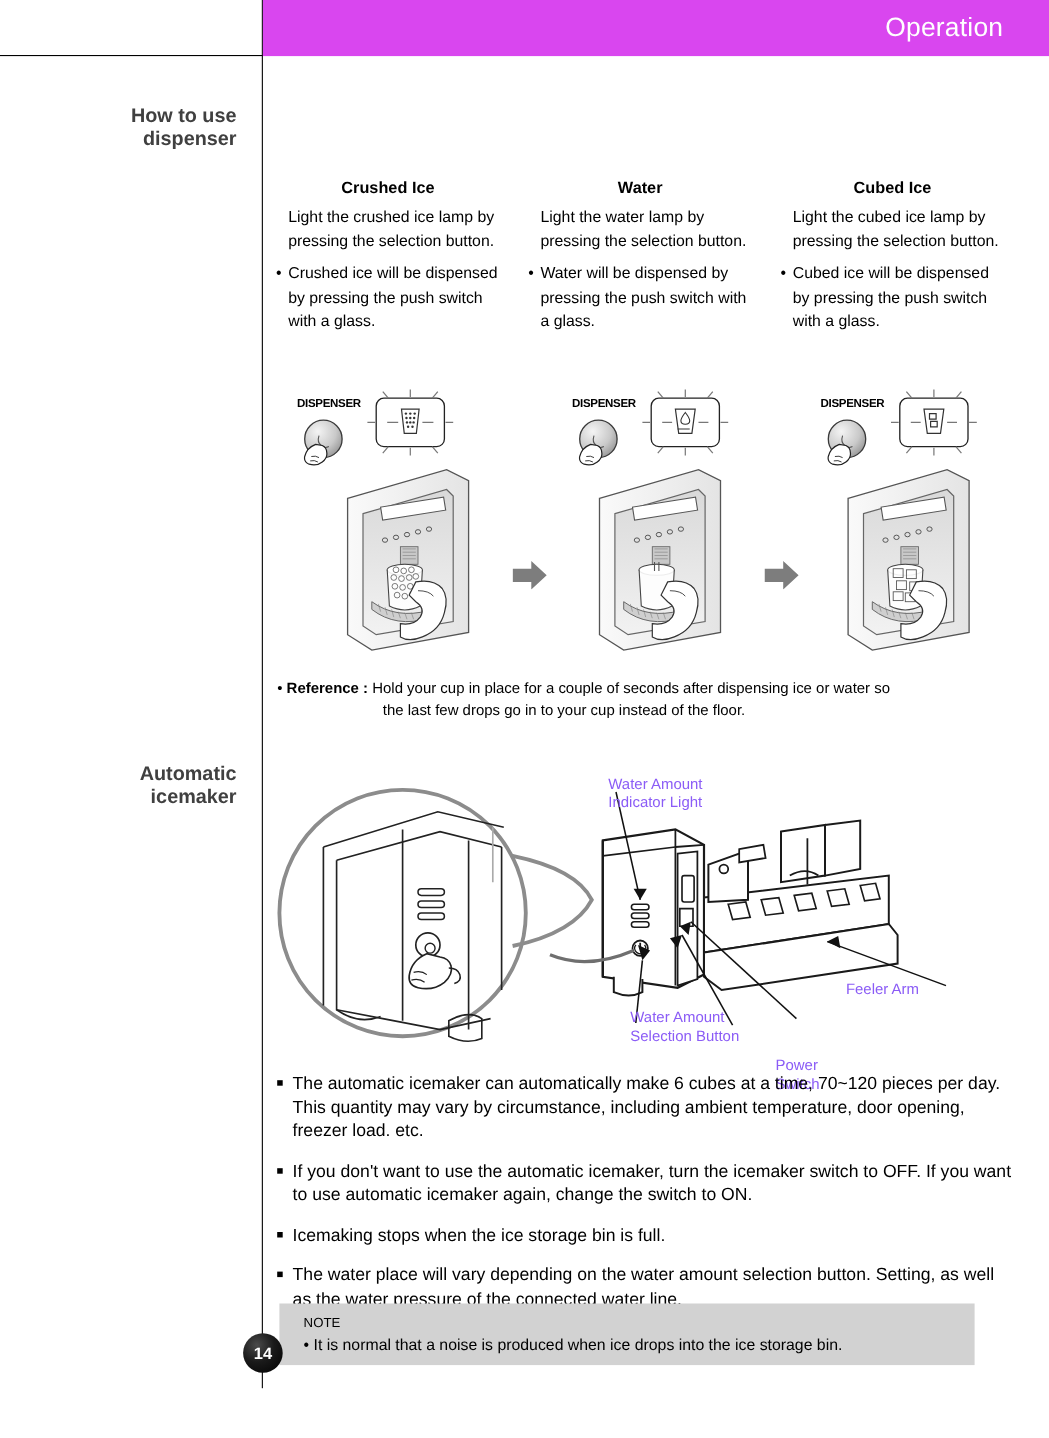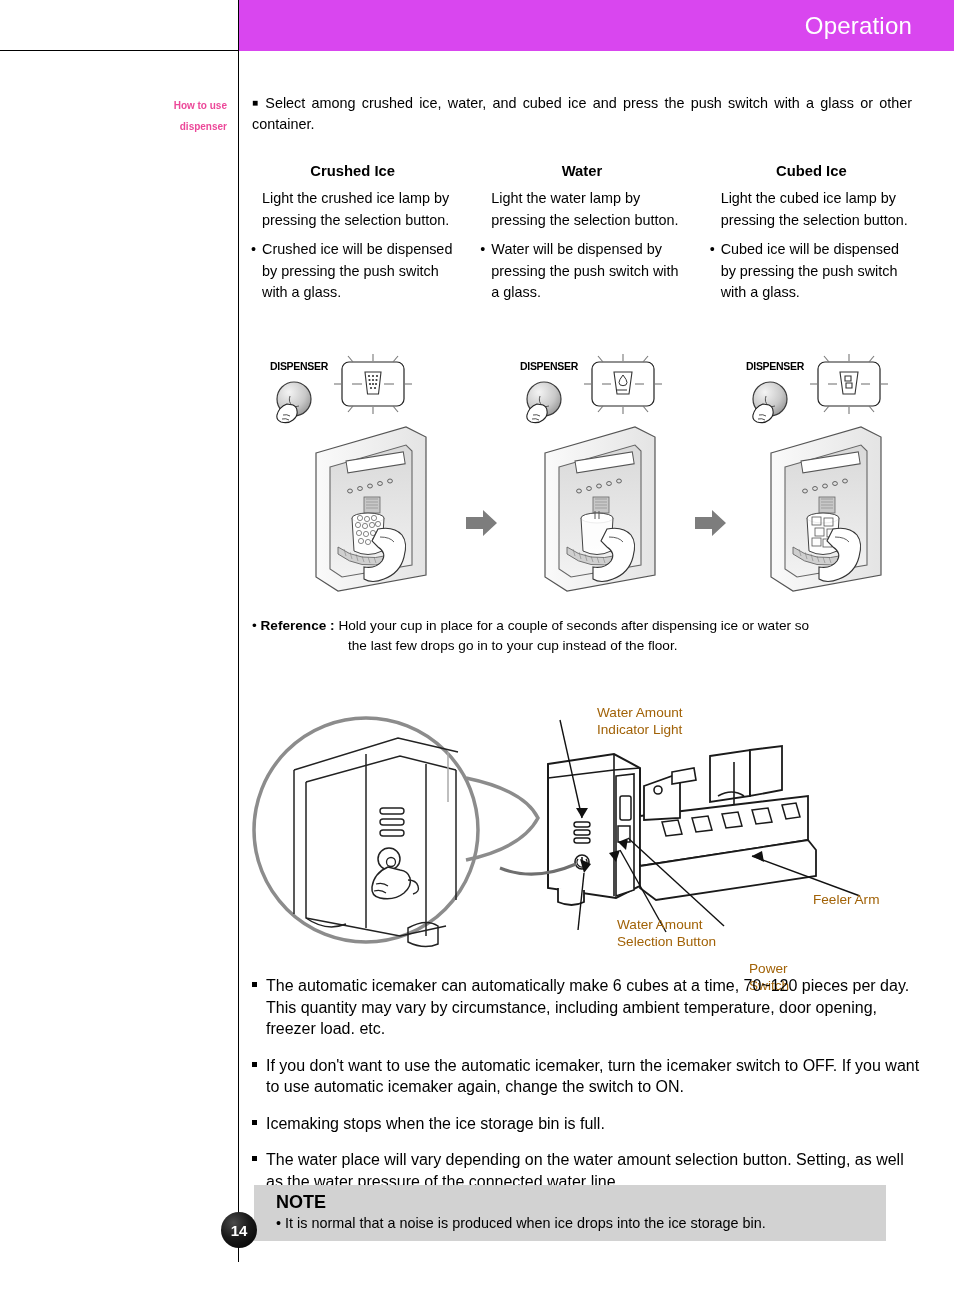--- a/index.html
+++ b/index.html
@@ -28,23 +28,23 @@
     background: #d946ef;
     display: flex; align-items: center; justify-content: flex-end;
   }
   .header-title {
     color: #ffffff; font-size: 24px; font-weight: 400;
     letter-spacing: .2px; padding-right: 42px;
   }
 
   
   .side-head {
-    position: absolute; width: 200px; left: 27px;
-    text-align: right; font-weight: bold; font-size: 10px;
-    line-height: 21px; color: #ec4899;
+    position: absolute; width: 200px; left: 15px;
+    text-align: right; font-weight: bold; font-size: 18px;
+    line-height: 21px; color: #404040;
   }
   #sh-dispenser { top: 95px; }
   #sh-icemaker  { top: 693px; }
 
   .lead {
     position: absolute; left: 252px; top: 92px; width: 660px;
     font-size: 14.4px; line-height: 21px; text-align: justify;
   }
   .lead .sq { font-size: 10px; vertical-align: 2px; margin-right: 5px; }
 
@@ -81,23 +81,22 @@
     font-size: 13.6px; line-height: 20px;
   }
   .reference .lbl { font-weight: bold; }
   .reference .l2 { display: block; padding-left: 96px; }
 
   
   .icemaker-diagram { position: absolute; left: 248px; top: 700px; width: 690px; height: 270px; }
   .icemaker-diagram svg { display: block; }
 
   .dlabel {
-    position: absolute; font-size: 13.6px; line-height: 17px; color: #a16207;
+    position: absolute; font-size: 13.6px; line-height: 17px; color: #8b5cf6;
     white-space: pre;
-    margin-left: 44px;
   }
   #lbl-indicator { left: 553px; top: 704px; }
   #lbl-selection { left: 573px; top: 916px; }
   #lbl-power     { left: 705px; top: 960px; }
   #lbl-feeler    { left: 769px; top: 891px; }
 
   
   .bullets { position: absolute; left: 252px; top: 975px; width: 670px; }
   .bullet {
     position: relative; padding-left: 14px; margin-bottom: 15px;
@@ -106,21 +105,21 @@
   .bullet .sq {
     position: absolute; left: 0; top: 7px;
     width: 5px; height: 5px; background: #000;
   }
 
   
   .note-box {
     position: absolute; left: 254px; top: 1185px; width: 632px; height: 56px;
     background: #d2d2d2; padding: 8px 0 0 22px;
   }
-  .note-title { font-weight: bold; font-size: 18px; line-height: 19px; }
+  .note-title { font-weight: normal; font-size: 12px; line-height: 19px; }
   .note-text { font-size: 14.4px; line-height: 20px; margin-top: 1px; }
 
   
   .pagenum {
     position: absolute; left: 221px; top: 1212px;
     width: 36px; height: 36px; border-radius: 50%;
     background: radial-gradient(circle at 35% 30%, #4a4a4a 0%, #1a1a1a 45%, #000 100%);
     color: #fff; font-weight: bold; font-size: 15px;
     display: flex; align-items: center; justify-content: center; text-align: center;
   }
@@ -134,24 +133,25 @@
   <div class="hrule-top"></div>
 
   <div class="header">
     <div class="header-title">Operation</div>
   </div>
 
   <div class="side-head" id="sh-dispenser">
     <div>How to use</div>
     <div>dispenser</div>
   </div>
-
-  <div class="lead">
-    <span class="sq">■</span><span>Select among crushed ice, water, and cubed ice and press the push switch with a glass or other container.</span>
-  </div>
+  <div class="side-head" id="sh-icemaker">
+    <div>Automatic</div>
+    <div>icemaker</div>
+  </div>
+
 
   <div class="cols">
 
     <div class="col">
       <div class="col-title">Crushed Ice</div>
       <p class="p1">Light the crushed ice lamp by pressing the selection button.</p>
       <p class="p2"><span class="dot">•</span><span>Crushed ice will be dispensed by pressing the push switch with a glass.</span></p>
     </div>
 
     <div class="col">

